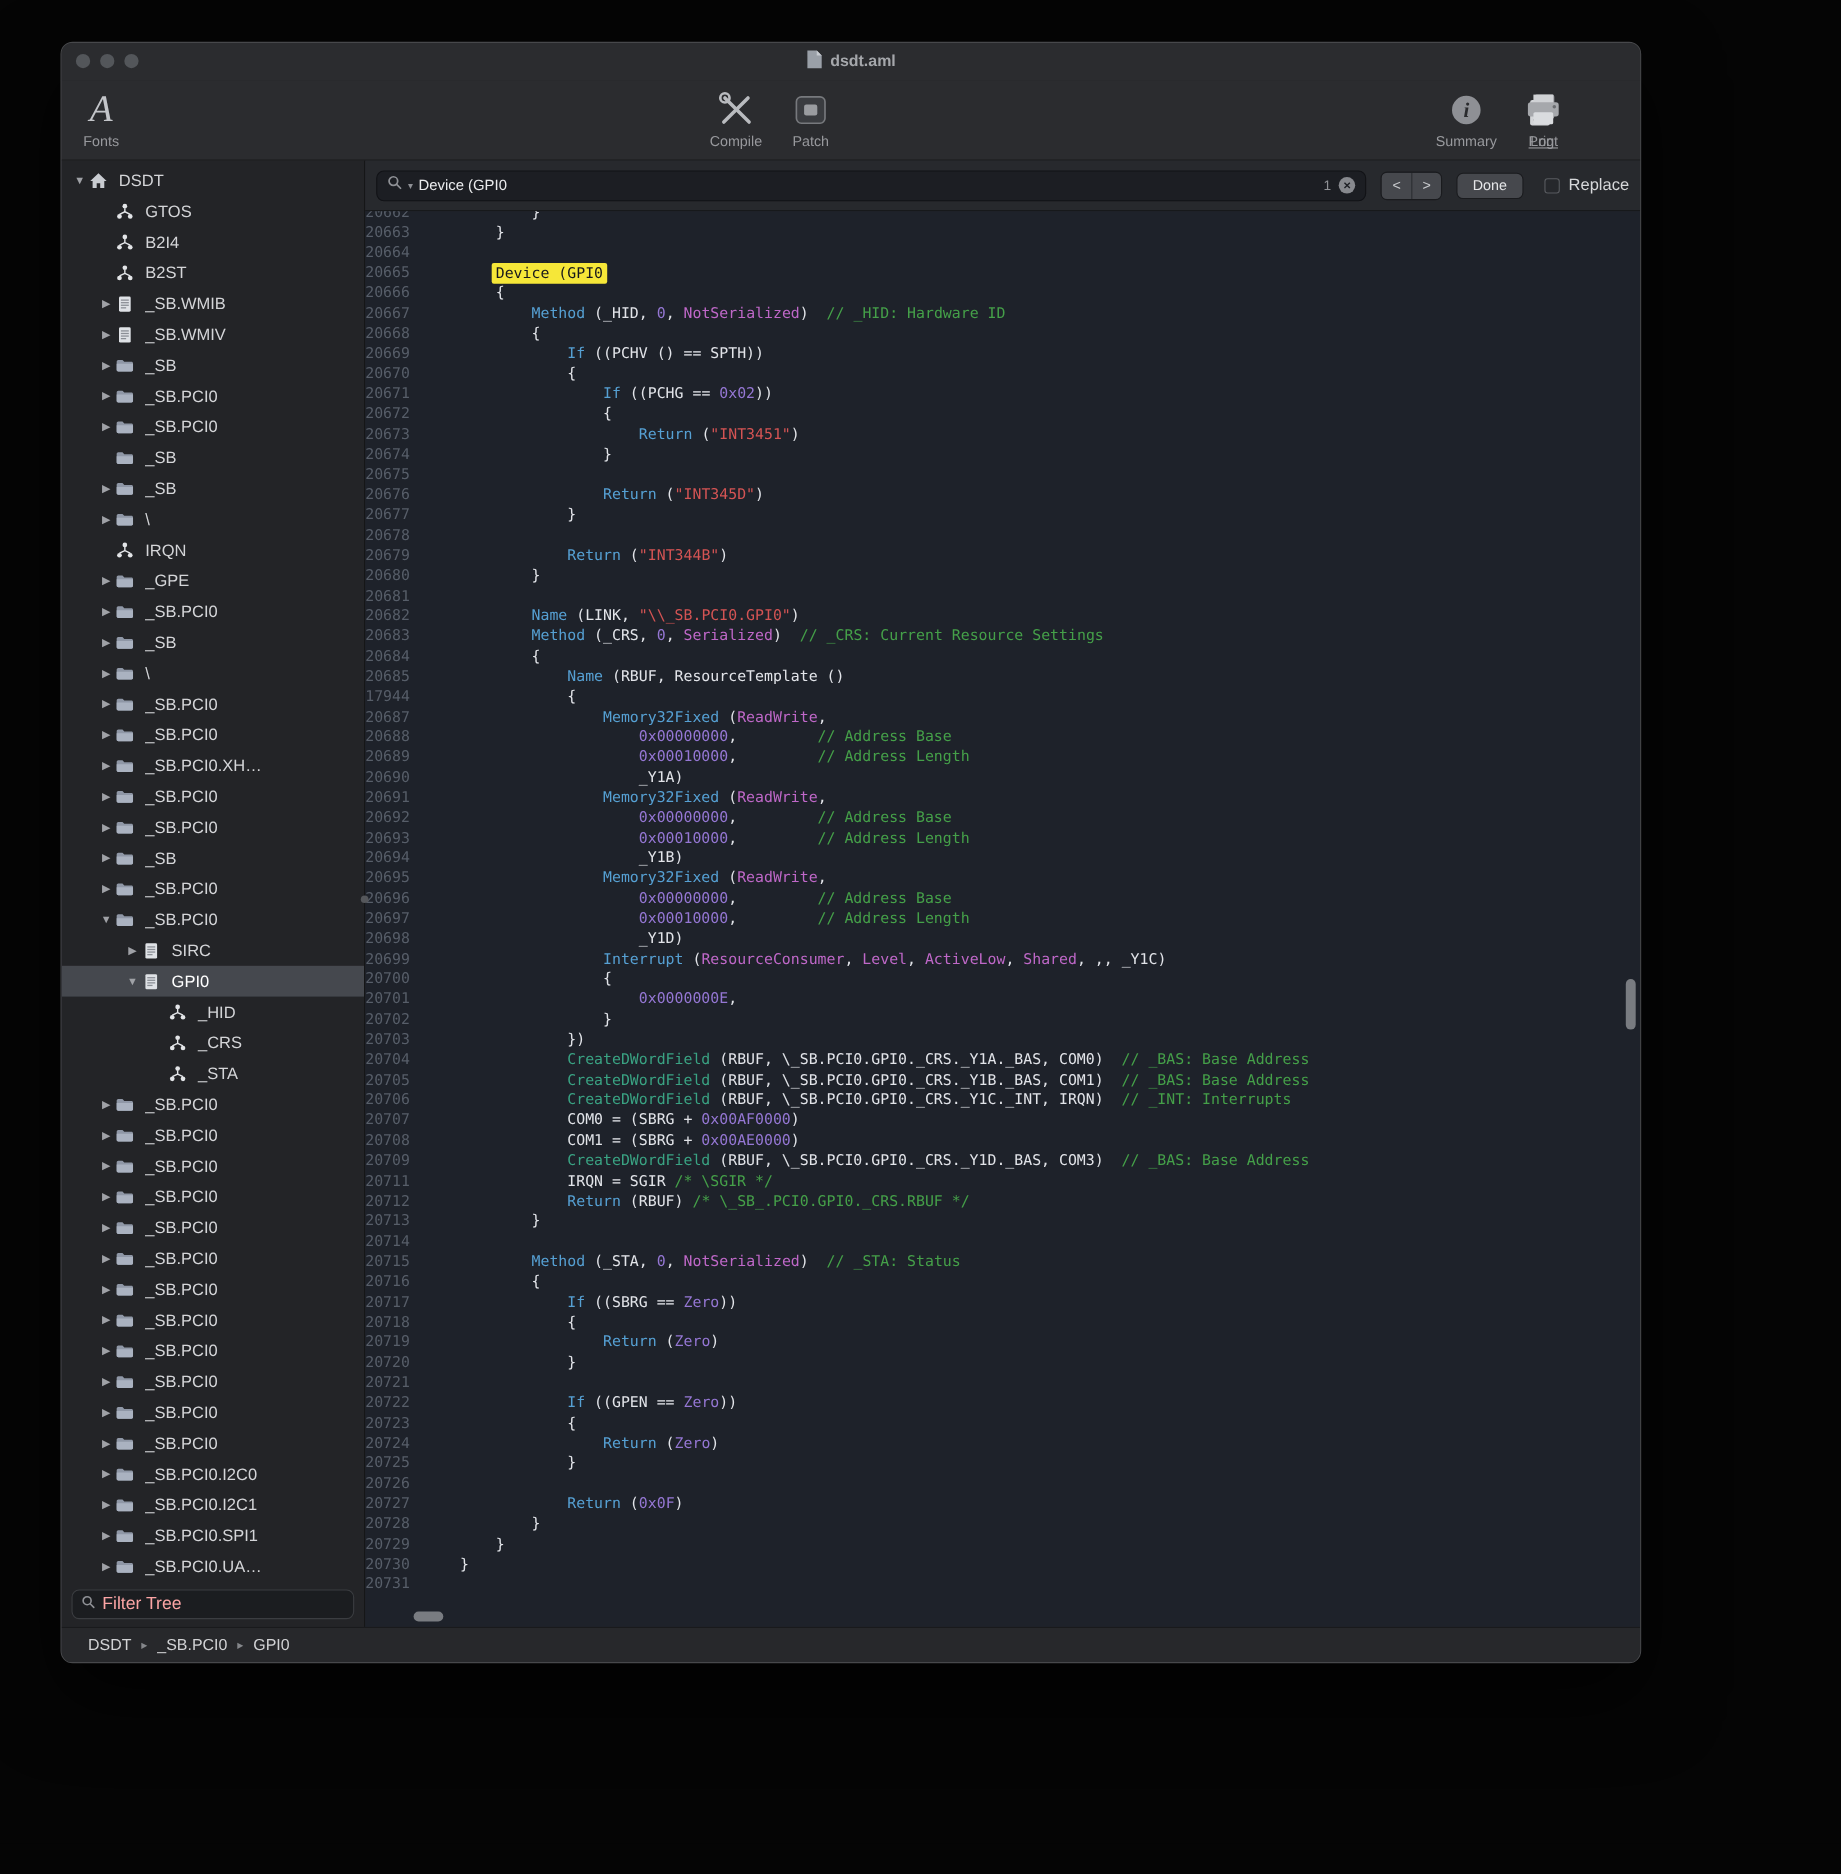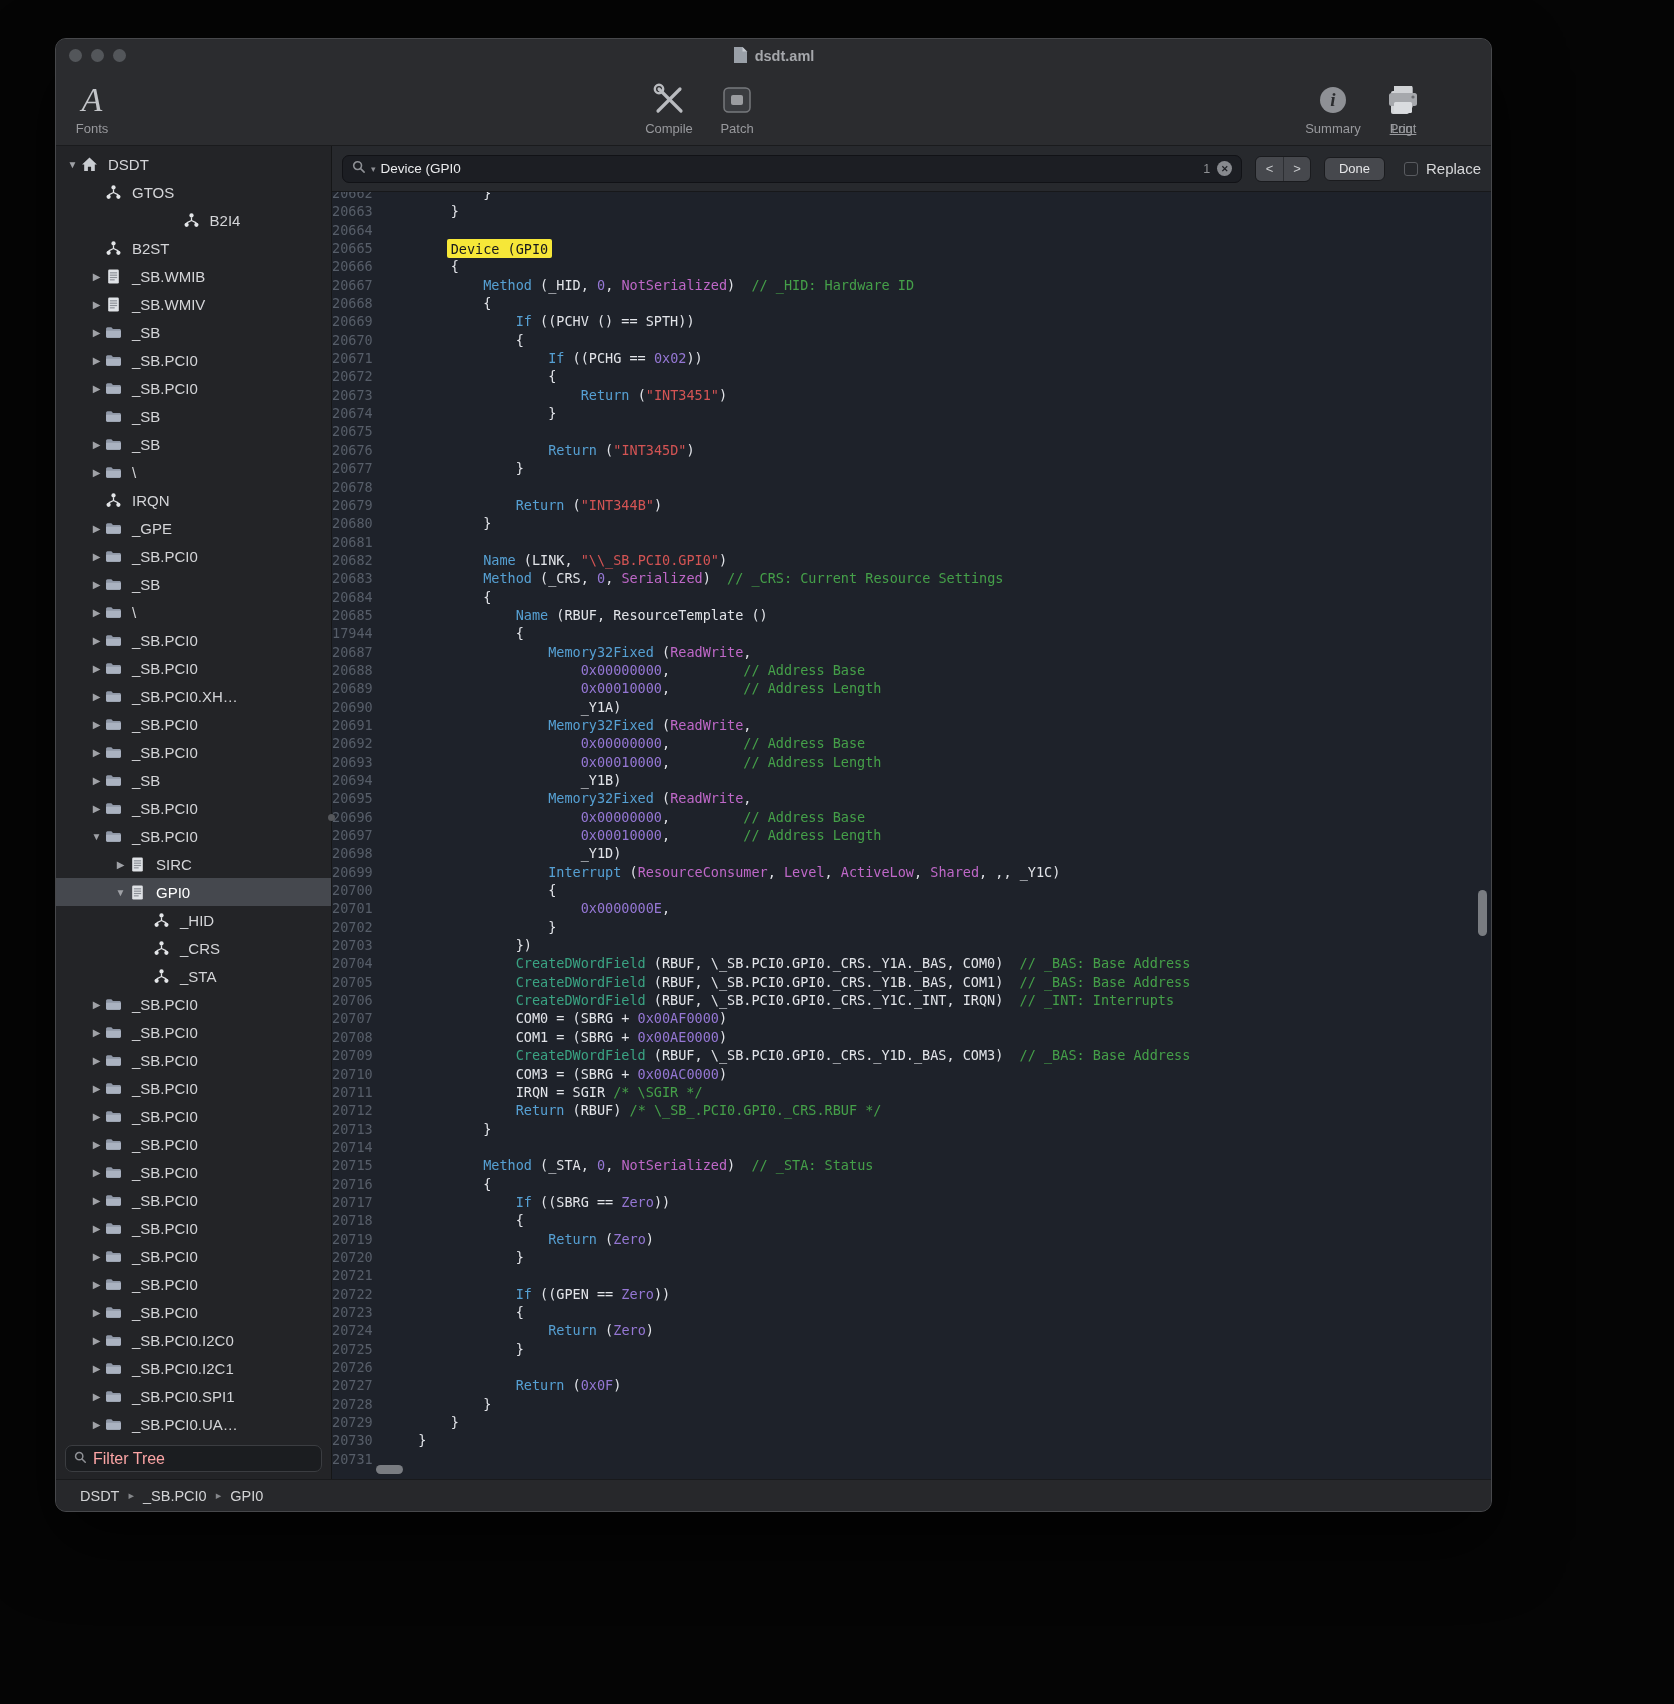--- a/index.html
+++ b/index.html
@@ -196,21 +196,21 @@
               <span class="node-icon">
                 <svg width="17" height="17" viewBox="0 0 16 16">
                   <path d="M8 5 V8 M8 8 L3.4 10.2 M8 8 L12.6 10.2" stroke="#e3e5e8" stroke-width="1.2" fill="none"></path>
                   <circle cx="8" cy="3.2" r="2" fill="#e3e5e8"></circle>
                   <circle cx="3.4" cy="12" r="2" fill="#e3e5e8"></circle>
                   <circle cx="12.6" cy="12" r="2" fill="#e3e5e8"></circle>
                 </svg>
               </span>
               <span class="tlabel">GTOS</span>
             </div>
-            <div class="tree-row" style="padding-left: 19px; justify-content: center;">
+            <div class="tree-row" style="padding-left: 32px;">
               <span class="disc"></span>
               <span class="node-icon">
                 <svg width="17" height="17" viewBox="0 0 16 16">
                   <path d="M8 5 V8 M8 8 L3.4 10.2 M8 8 L12.6 10.2" stroke="#e3e5e8" stroke-width="1.2" fill="none"></path>
                   <circle cx="8" cy="3.2" r="2" fill="#e3e5e8"></circle>
                   <circle cx="3.4" cy="12" r="2" fill="#e3e5e8"></circle>
                   <circle cx="12.6" cy="12" r="2" fill="#e3e5e8"></circle>
                 </svg>
               </span>
               <span class="tlabel">B2I4</span>
@@ -894,24 +894,20 @@
               </div>
               <div class="line">
                 <span class="ln">20708</span>
                 <span class="code"><span class="t-p">                COM1 = (SBRG + </span><span class="t-n">0x00AE0000</span><span class="t-p">)</span></span>
               </div>
               <div class="line">
                 <span class="ln">20709</span>
                 <span class="code"><span class="t-p">                </span><span class="t-g">CreateDWordField</span><span class="t-p"> (RBUF, \_SB.PCI0.GPI0._CRS._Y1D._BAS, COM3)  </span><span class="t-c">// _BAS: Base Address</span></span>
               </div>
               <div class="line">
-                <span class="ln">20710</span>
-                <span class="code"><span class="t-p">                COM3 = (SBRG + </span><span class="t-n">0x00AC0000</span><span class="t-p">)</span></span>
-              </div>
-              <div class="line">
                 <span class="ln">20711</span>
                 <span class="code"><span class="t-p">                IRQN = SGIR </span><span class="t-c">/* \SGIR */</span></span>
               </div>
               <div class="line">
                 <span class="ln">20712</span>
                 <span class="code"><span class="t-p">                </span><span class="t-k">Return</span><span class="t-p"> (RBUF) </span><span class="t-c">/* \_SB_.PCI0.GPI0._CRS.RBUF */</span></span>
               </div>
               <div class="line">
                 <span class="ln">20713</span>
                 <span class="code"><span class="t-p">            }</span></span>

